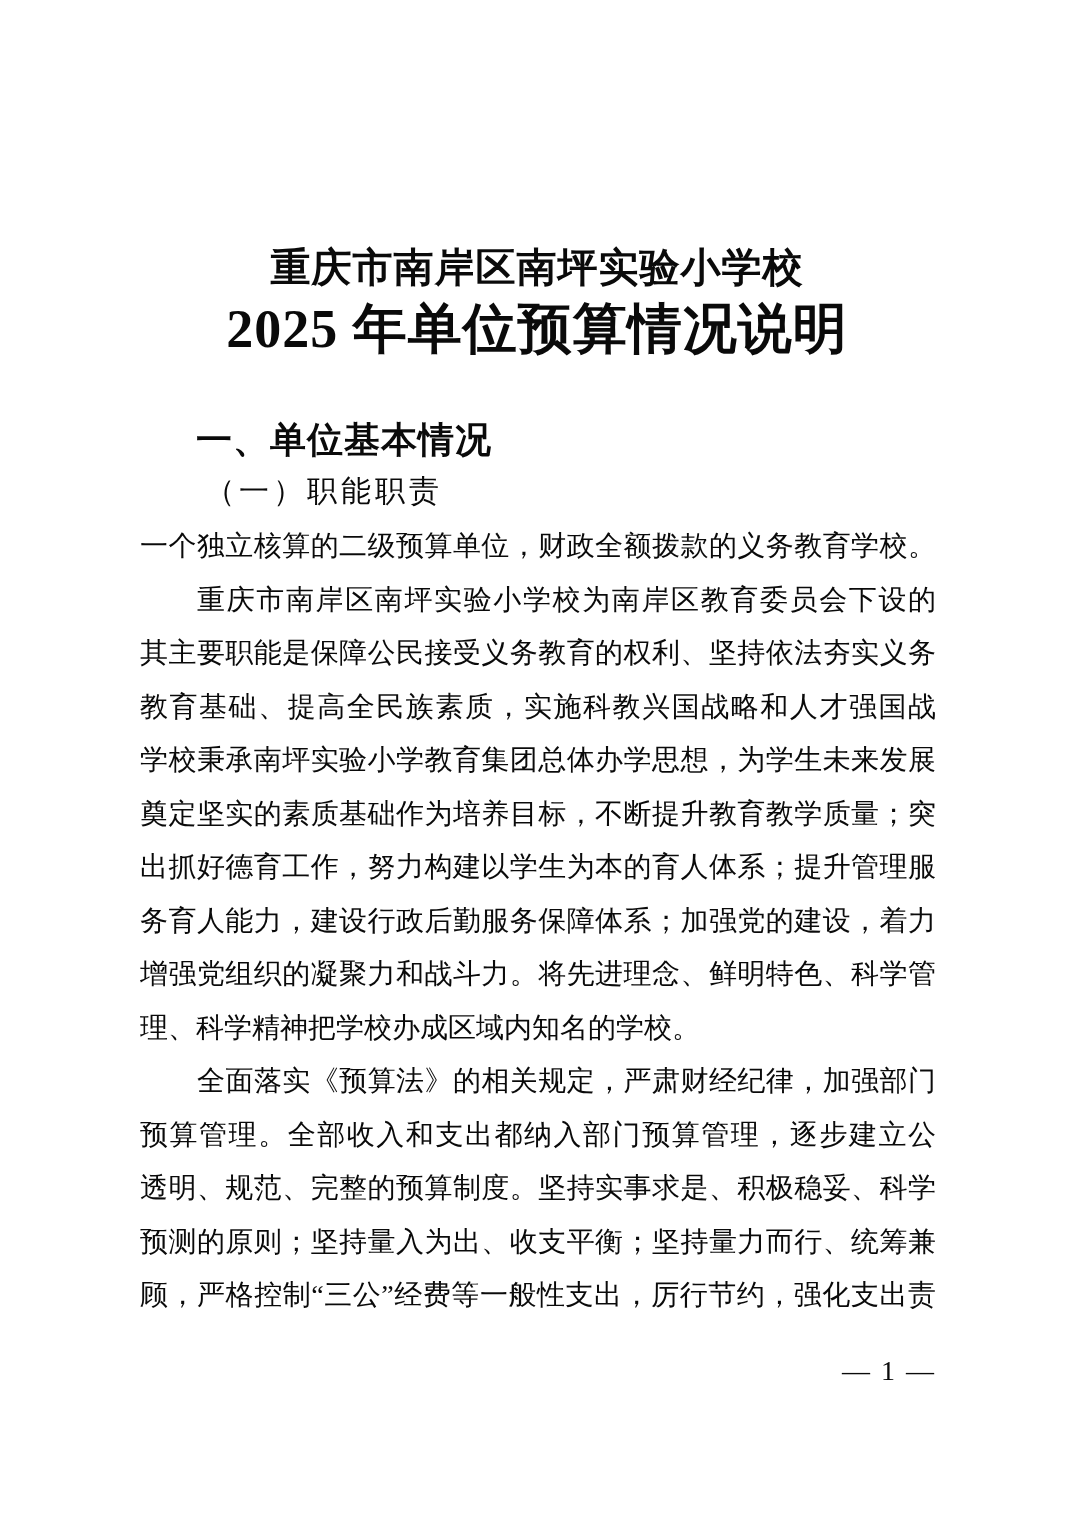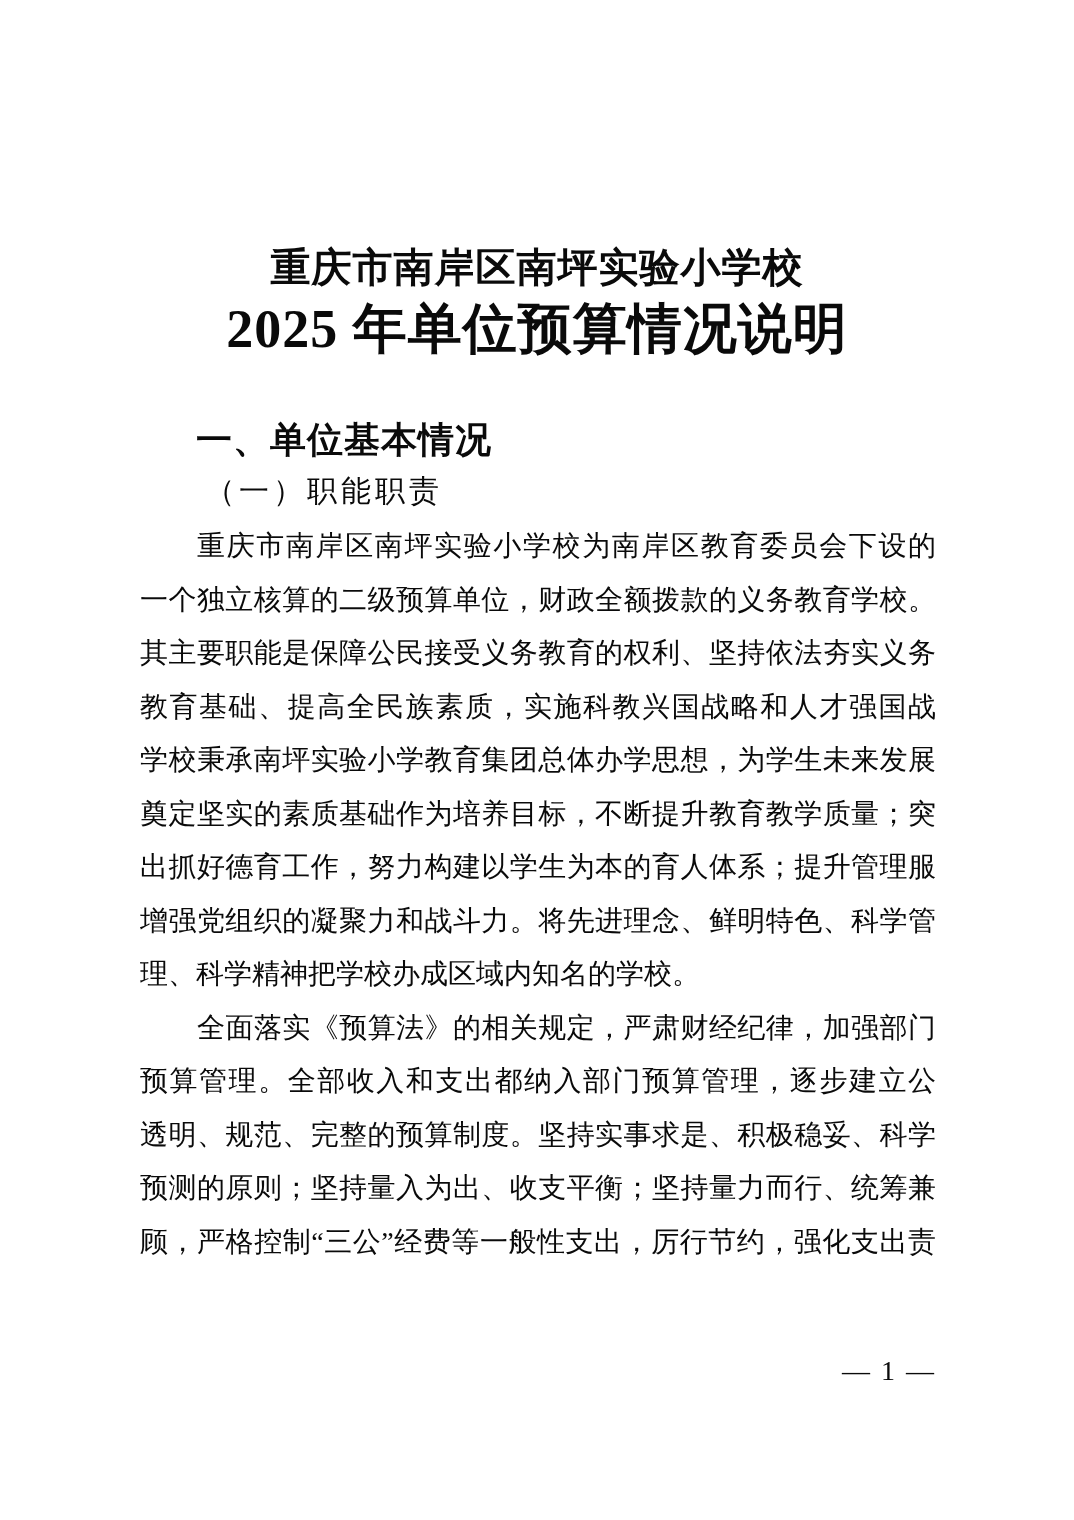--- a/index.html
+++ b/index.html
@@ -100,27 +100,28 @@
     <div class="title-line2">2025 年单位预算情况说明</div>
   </div>
 
   <div class="section-heading">一、单位基本情况</div>
 
   <div class="sub-heading">（一）职能职责</div>
 
   <div class="body-text">
 
     <div>
+      <div class="line">一个独立核算的二级预算单位，财政全额拨款的义务教育学校。</div>
       <div class="line first">重庆市南岸区南坪实验小学校为南岸区教育委员会下设的</div>
-      <div class="line">一个独立核算的二级预算单位，财政全额拨款的义务教育学校。</div>
       <div class="line">其主要职能是保障公民接受义务教育的权利、坚持依法夯实义务</div>
       <div class="line">教育基础、提高全民族素质，实施科教兴国战略和人才强国战略。</div>
       <div class="line">学校秉承南坪实验小学教育集团总体办学思想，为学生未来发展</div>
       <div class="line">奠定坚实的素质基础作为培养目标，不断提升教育教学质量；突</div>
       <div class="line">出抓好德育工作，努力构建以学生为本的育人体系；提升管理服</div>
+      <div class="line">务育人能力，建设行政后勤服务保障体系；加强党的建设，着力</div>
       <div class="line">增强党组织的凝聚力和战斗力。将先进理念、鲜明特色、科学管</div>
       <div class="line endpara">理、科学精神把学校办成区域内知名的学校。</div>
     </div>
 
     <div>
       <div class="line first">全面落实《预算法》的相关规定，严肃财经纪律，加强部门</div>
       <div class="line">预算管理。全部收入和支出都纳入部门预算管理，逐步建立公开、</div>
       <div class="line">透明、规范、完整的预算制度。坚持实事求是、积极稳妥、科学</div>
       <div class="line">预测的原则；坚持量入为出、收支平衡；坚持量力而行、统筹兼</div>
       <div class="line">顾，严格控制“三公”经费等一般性支出，厉行节约，强化支出责</div>

